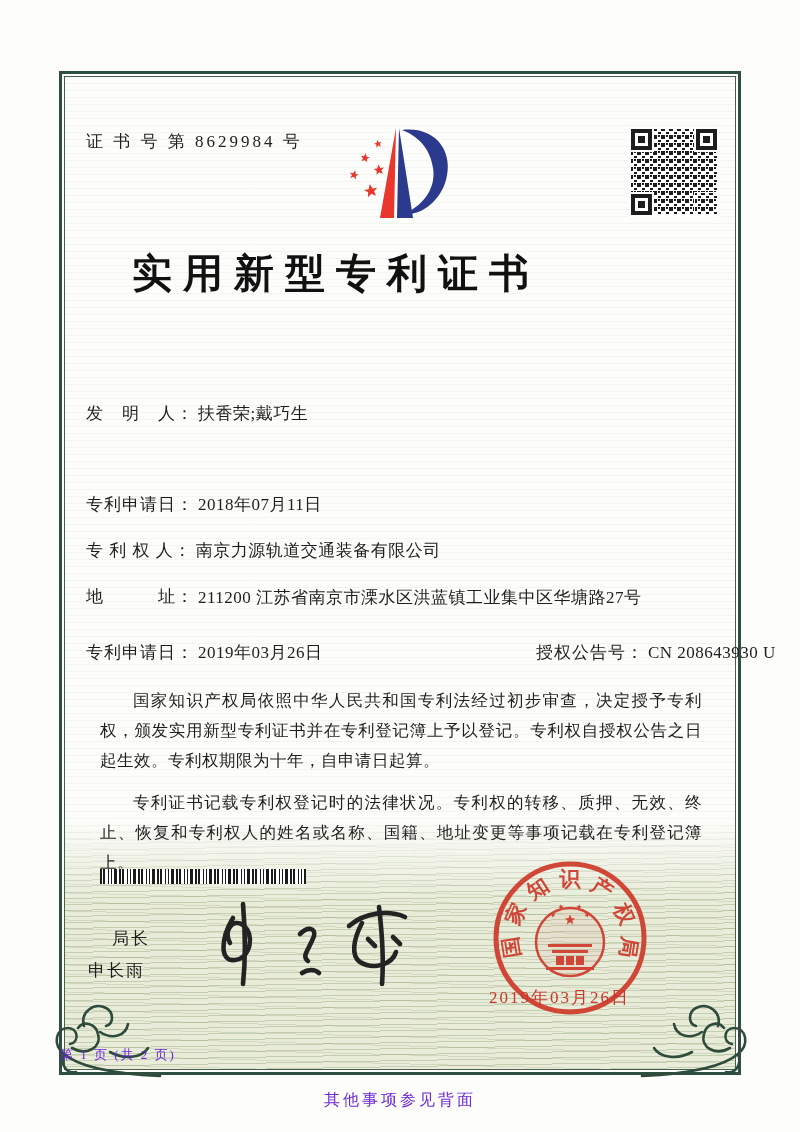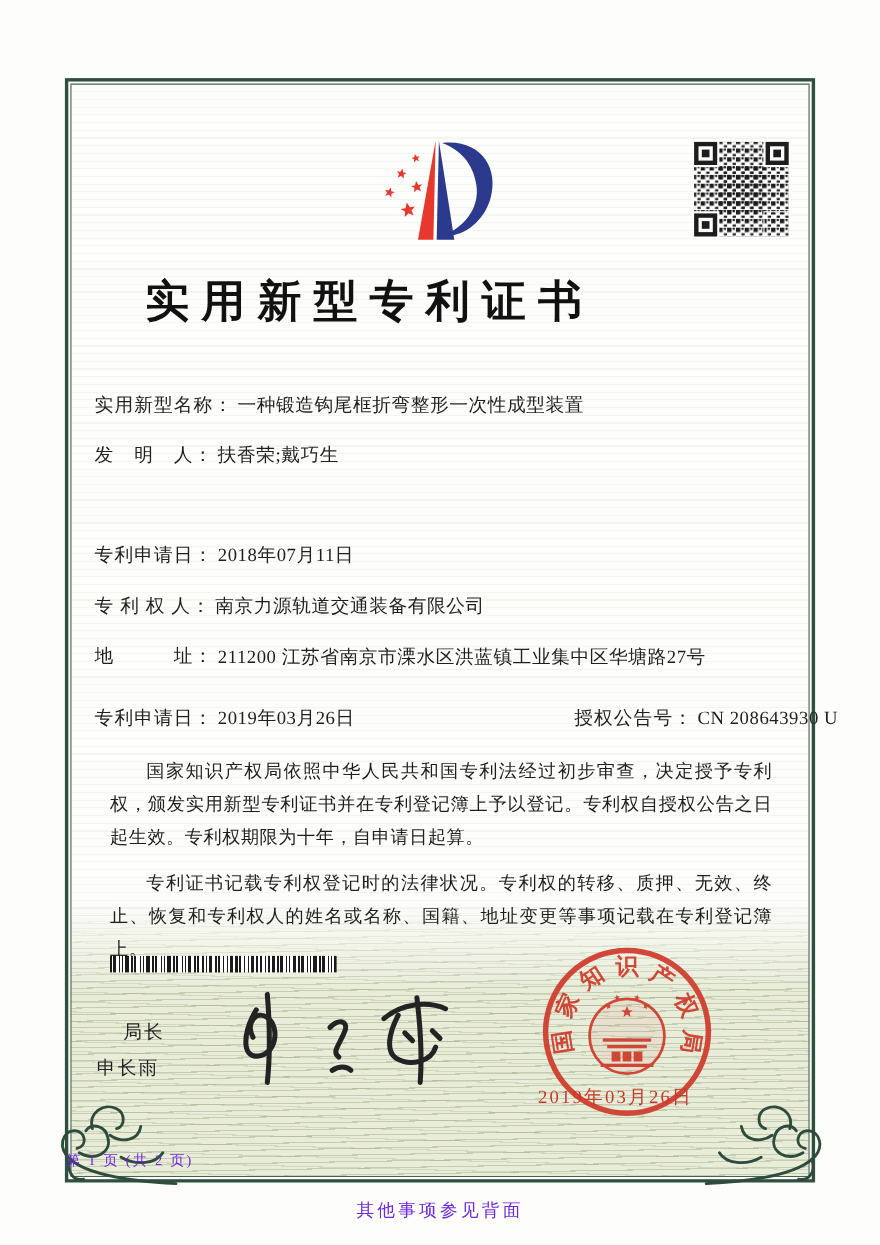--- a/index.html
+++ b/index.html
@@ -26,21 +26,21 @@
   .logo{position:absolute;left:336px;top:118px;width:122px;height:106px;}
   .qr{position:absolute;left:629px;top:127px;width:90px;height:90px;}
 
   .title{position:absolute;left:60px;top:246px;width:552px;text-align:center;
          font-size:40px;font-weight:bold;letter-spacing:11px;color:#111;}
 
   .field{position:absolute;left:86px;font-size:17px;white-space:nowrap;}
   .flabel{display:inline-block;min-width:105px;letter-spacing:1px;}
   .fvalue{margin-left:4px;letter-spacing:.5px;}
   .fvalue.wrap{display:inline-block;vertical-align:top;white-space:normal;width:505px;line-height:1.55;}
-  .field-pair2{position:absolute;left:436px;top:0;white-space:nowrap;}
+  .field-pair2{position:absolute;left:450px;top:0;white-space:nowrap;}
 
   .body-text{position:absolute;left:88px;top:674px;width:626px;font-size:16.5px;
              line-height:1.82;letter-spacing:.5px;text-align:justify;}
   .body-text p{margin:12px;text-indent:2em;}
 
   .barcode{position:absolute;left:100px;top:869px;width:206px;height:15px;
            background:repeating-linear-gradient(90deg,
              #1b1b1b 0 2px,#fff 2px 3px,#1b1b1b 3px 5px,#fff 5px 8px,
              #1b1b1b 8px 9px,#fff 9px 11px,#1b1b1b 11px 12px,#fff 12px 14px,
              #1b1b1b 14px 17px,#fff 17px 19px);}
@@ -81,20 +81,21 @@
     <g fill="none" stroke="#2e4b3b" stroke-width="2.6" stroke-linecap="round">
       <path d="M110,80 C70,78 30,72 14,58 C2,48 6,32 18,32 C28,32 30,46 20,48"></path>
       <path d="M22,52 C36,60 52,52 48,38 C46,28 34,24 28,32"></path>
       <path d="M34,30 C30,16 44,6 56,12 C64,16 64,28 56,30"></path>
       <path d="M50,36 C62,44 76,40 78,28"></path>
       <path d="M60,56 C74,64 92,62 98,52"></path>
       <path d="M14,58 C10,68 16,78 26,76"></path>
     </g>
   </svg>
 
+  <div class="cert-number">证 书 号 第 8629984 号</div>
 
   <svg class="logo" viewBox="0 0 122 106">
     <defs>
       <path id="st" d="M0,-10 L2.94,-3.09 L9.51,-3.09 L4.26,1.18 L5.88,8.09 L0,4 L-5.88,8.09 L-4.26,1.18 L-9.51,-3.09 L-2.94,-3.09 Z"></path>
     </defs>
     <path d="M66,12 C100,8 118,34 110,62 C104,84 84,98 68,96 C90,86 100,68 97,50 C94,30 82,18 66,12 Z" fill="#2b3a8c"></path>
     <polygon points="60,10 44,100 58,100" fill="#e8372c"></polygon>
     <polygon points="63,10 61,100 77,100" fill="#2b3a8c"></polygon>
     <g fill="#e8372c">
       <use href="#st" transform="translate(42,26) scale(0.40) rotate(-12)"></use>
@@ -122,23 +123,20 @@
       <rect x="69" y="4" width="17" height="17"></rect>
       <rect x="4" y="69" width="17" height="17"></rect>
     </g>
     <rect x="9" y="9" width="7" height="7" fill="#1d1d1d"></rect>
     <rect x="74" y="9" width="7" height="7" fill="#1d1d1d"></rect>
     <rect x="9" y="74" width="7" height="7" fill="#1d1d1d"></rect>
   </svg>
 
   <div class="title">实用新型专利证书</div>
 
-  <div class="field" style="top:357px">
-    <span class="flabel">实用新型名称：</span><span class="fvalue">一种锻造钩尾框折弯整形一次性成型装置</span>
-  </div>
   <div class="field" style="top:402px">
     <span class="flabel">发　明　人：</span><span class="fvalue">扶香荣;戴巧生</span>
   </div>
   <div class="field" style="top:493px">
     <span class="flabel">专利申请日：</span><span class="fvalue">2018年07月11日</span>
   </div>
   <div class="field" style="top:539px">
     <span class="flabel">专 利 权 人：</span><span class="fvalue">南京力源轨道交通装备有限公司</span>
   </div>
   <div class="field" style="top:585px">

